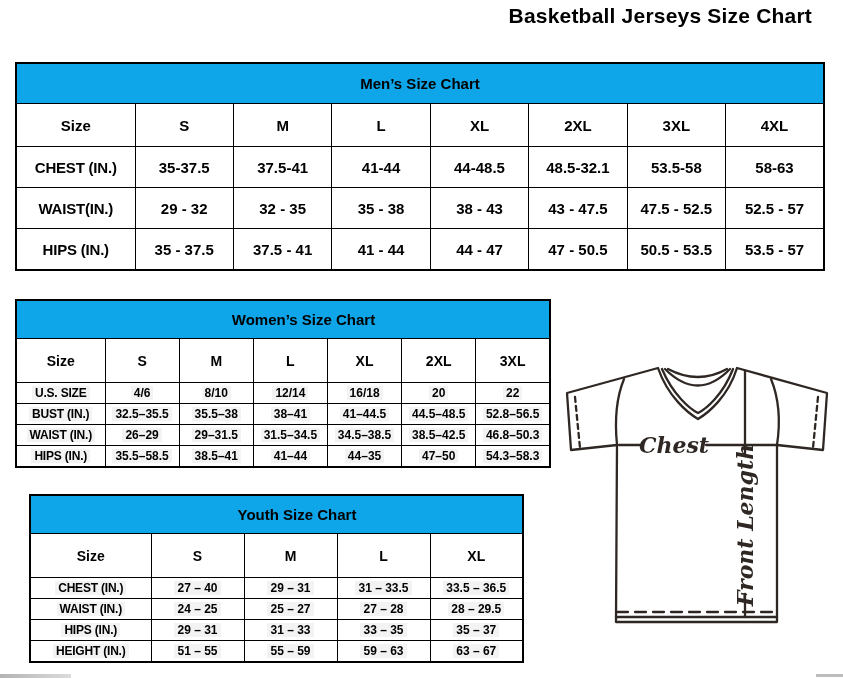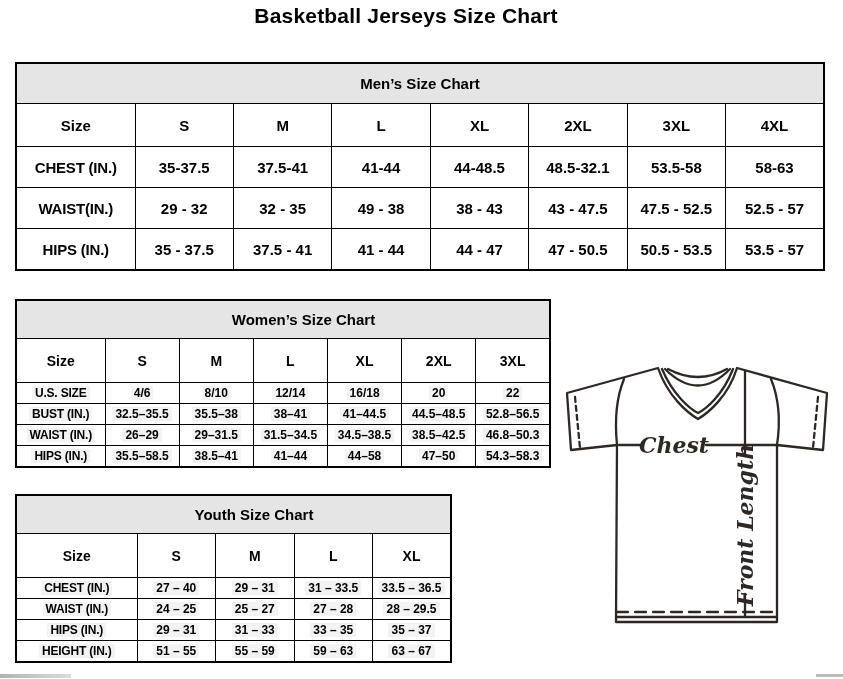--- a/index.html
+++ b/index.html
@@ -1,30 +1,30 @@
 <!DOCTYPE html>
 <html><head>
 <meta charset="utf-8">
 <style>
   html,body{margin:0;padding:0;background:#ffffff;}
   .page{
     position:relative;width:843px;height:679px;background:#ffffff;overflow:hidden;
     font-family:"Liberation Sans",sans-serif;color:#000;
   }
   .page-title{
-    position:absolute;top:4px;left:0;width:812px;text-align:center;
+    position:absolute;top:4px;left:0;width:812px;text-align:right;
     font-size:21px;font-weight:bold;letter-spacing:0.2px;
   }
   .tablewrap{position:absolute;}
   table.grid{border-collapse:collapse;width:100%;table-layout:fixed;border:2px solid #000;}
   table.grid td{
     border:1px solid #000;text-align:center;vertical-align:middle;
     font-weight:bold;padding:0;overflow:hidden;white-space:nowrap;
   }
-  td.band{background:#e5e5e5;font-size:15px;}
+  td.band{background:#0ea5e9;font-size:15px;}
   
   .men td.band{height:39px;}
   .men tr.head td{height:42px;font-size:15px;}
   .men tr.datarow td{height:40px;font-size:15px;}
   .men td.rowlabel{font-size:14px;letter-spacing:-0.2px;}
   
   .compact td.band{height:37px;padding-left:41px;}
   .compact tr.head td{height:43px;font-size:14px;}
   .compact tr.datarow td{height:20px;font-size:12px;}
   .compact td.rowlabel{font-size:11px;letter-spacing:-0.2px;}
@@ -82,21 +82,21 @@
             <td><span class="cellv">41-44</span></td>
             <td><span class="cellv">44-48.5</span></td>
             <td><span class="cellv">48.5-32.1</span></td>
             <td><span class="cellv">53.5-58</span></td>
             <td><span class="cellv">58-63</span></td>
           </tr>
           <tr class="datarow">
             <td class="rowlabel"><span class="cellv">WAIST(IN.)</span></td>
             <td><span class="cellv">29 - 32</span></td>
             <td><span class="cellv">32 - 35</span></td>
-            <td><span class="cellv">49 - 38</span></td>
+            <td><span class="cellv">35 - 38</span></td>
             <td><span class="cellv">38 - 43</span></td>
             <td><span class="cellv">43 - 47.5</span></td>
             <td><span class="cellv">47.5 - 52.5</span></td>
             <td><span class="cellv">52.5 - 57</span></td>
           </tr>
           <tr class="datarow">
             <td class="rowlabel"><span class="cellv">HIPS (IN.)</span></td>
             <td><span class="cellv">35 - 37.5</span></td>
             <td><span class="cellv">37.5 - 41</span></td>
             <td><span class="cellv">41 - 44</span></td>
@@ -158,29 +158,29 @@
             <td><span class="cellv">31.5–34.5</span></td>
             <td><span class="cellv">34.5–38.5</span></td>
             <td><span class="cellv">38.5–42.5</span></td>
             <td><span class="cellv">46.8–50.3</span></td>
           </tr>
           <tr class="datarow">
             <td class="rowlabel"><span class="cellv">HIPS (IN.)</span></td>
             <td><span class="cellv">35.5–58.5</span></td>
             <td><span class="cellv">38.5–41</span></td>
             <td><span class="cellv">41–44</span></td>
-            <td><span class="cellv">44–58</span></td>
+            <td><span class="cellv">44–35</span></td>
             <td><span class="cellv">47–50</span></td>
             <td><span class="cellv">54.3–58.3</span></td>
           </tr>
         </tbody>
       </table>
     </div>
 
-  <div class="tablewrap compact" style="left:15px;top:494px;width:437px;">
+  <div class="tablewrap compact" style="left:29px;top:494px;width:495px;">
       <table class="grid">
         <colgroup>
           <col style="width: 121px;">
           <col>
           <col>
           <col>
           <col>
         </colgroup>
         <tbody>
           <tr>

